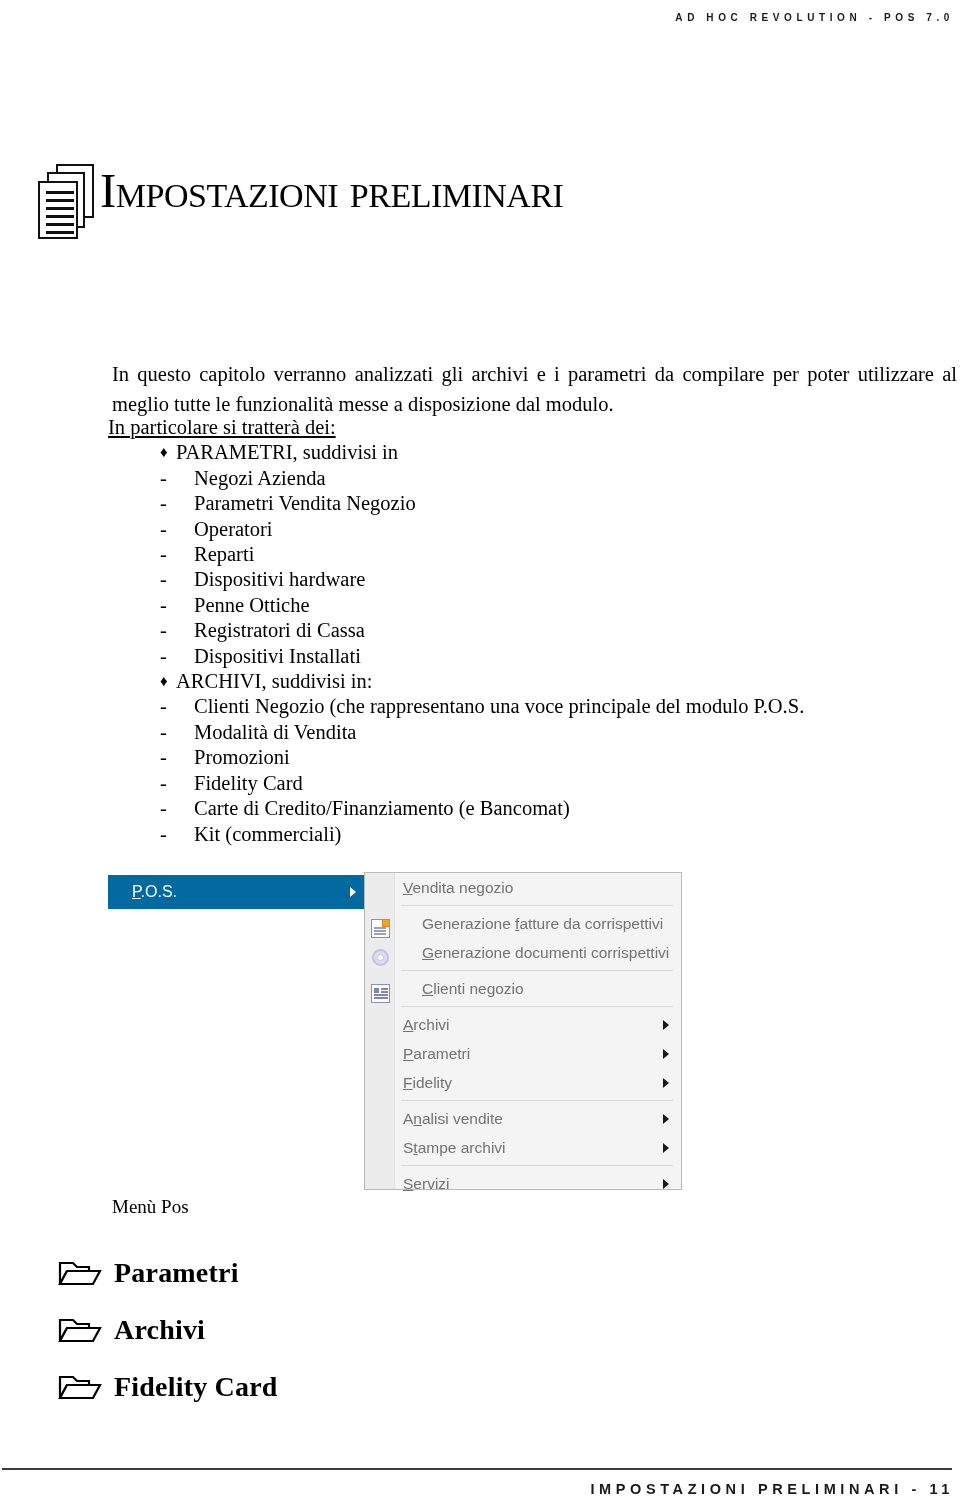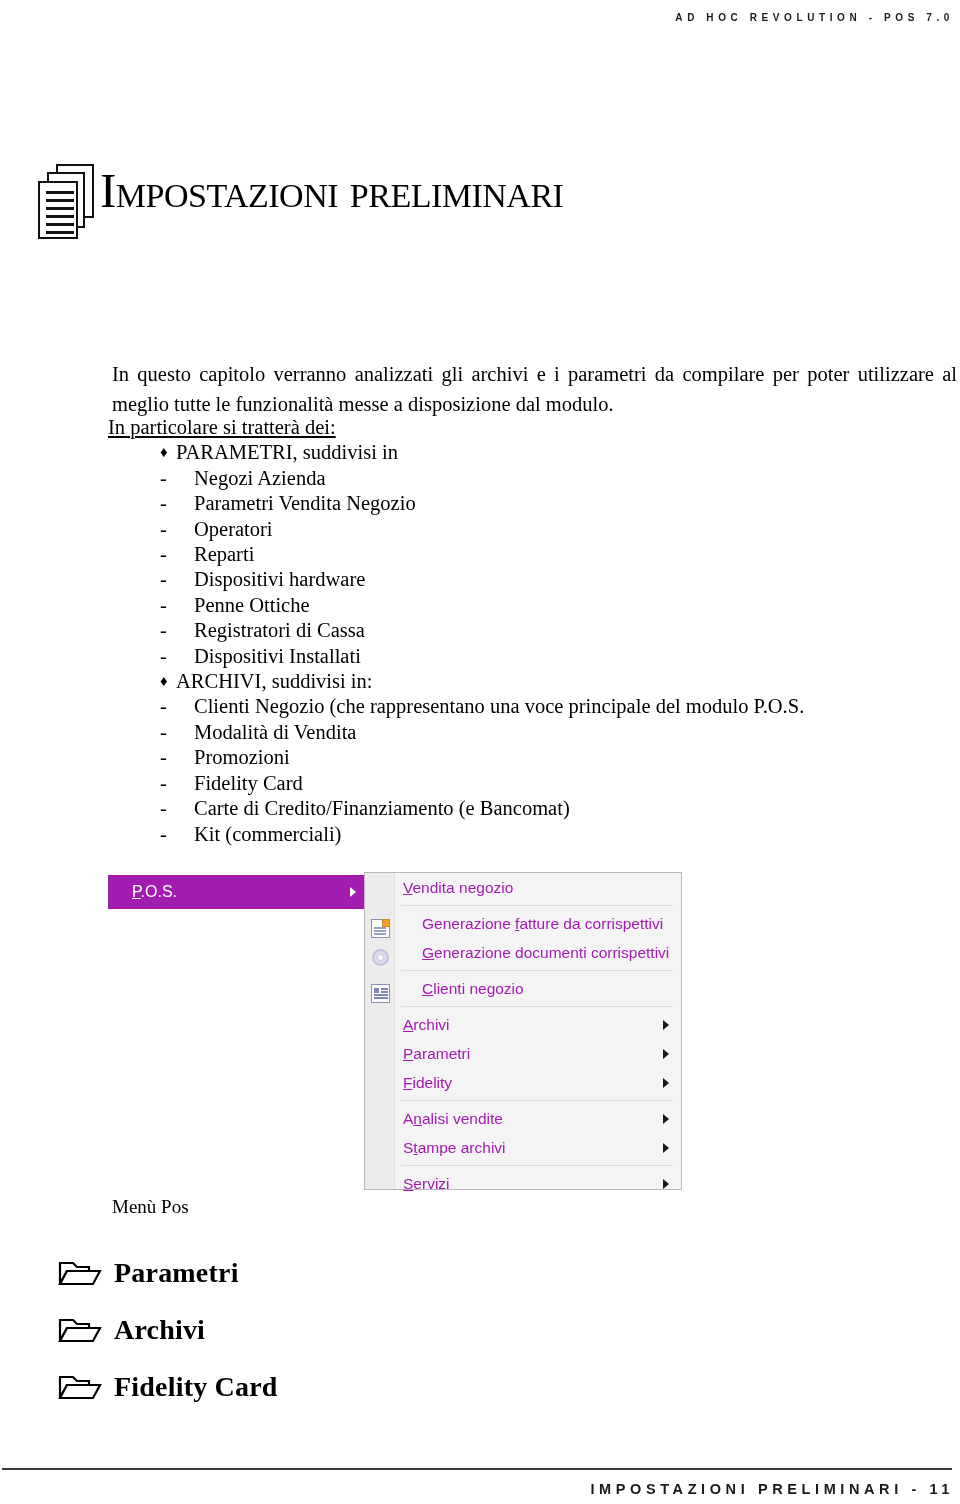--- a/index.html
+++ b/index.html
@@ -131,21 +131,21 @@
     top: 872px;
     width: 578px;
     height: 320px;
   }
   .pos-bar {
     position: absolute;
     left: 2px;
     top: 3px;
     width: 260px;
     height: 34px;
-    background: #a21caf;
+    background: #0369a1;
     display: flex;
     align-items: center;
     box-sizing: border-box;
   }
   .pos-label {
     margin-left: 24px;
     color: #ffffff;
     font-family: "Liberation Sans", "DejaVu Sans", sans-serif;
     font-size: 16px;
   }
@@ -194,21 +194,21 @@
     position: absolute;
     left: 6px;
     top: 5px;
     width: 19px;
     height: 19px;
   }
   .mi-label {
     margin-left: 38px;
     font-family: "Liberation Sans", "DejaVu Sans", sans-serif;
     font-size: 15.5px;
-    color: #a21caf;
+    color: #737373;
     white-space: nowrap;
   }
   .mi-label u { text-decoration: underline; }
   .mi-arrow {
     position: absolute;
     right: 12px;
     top: 10px;
     width: 0; height: 0;
     border-left: 6px solid #1a1a1a;
     border-top: 5px solid transparent;

